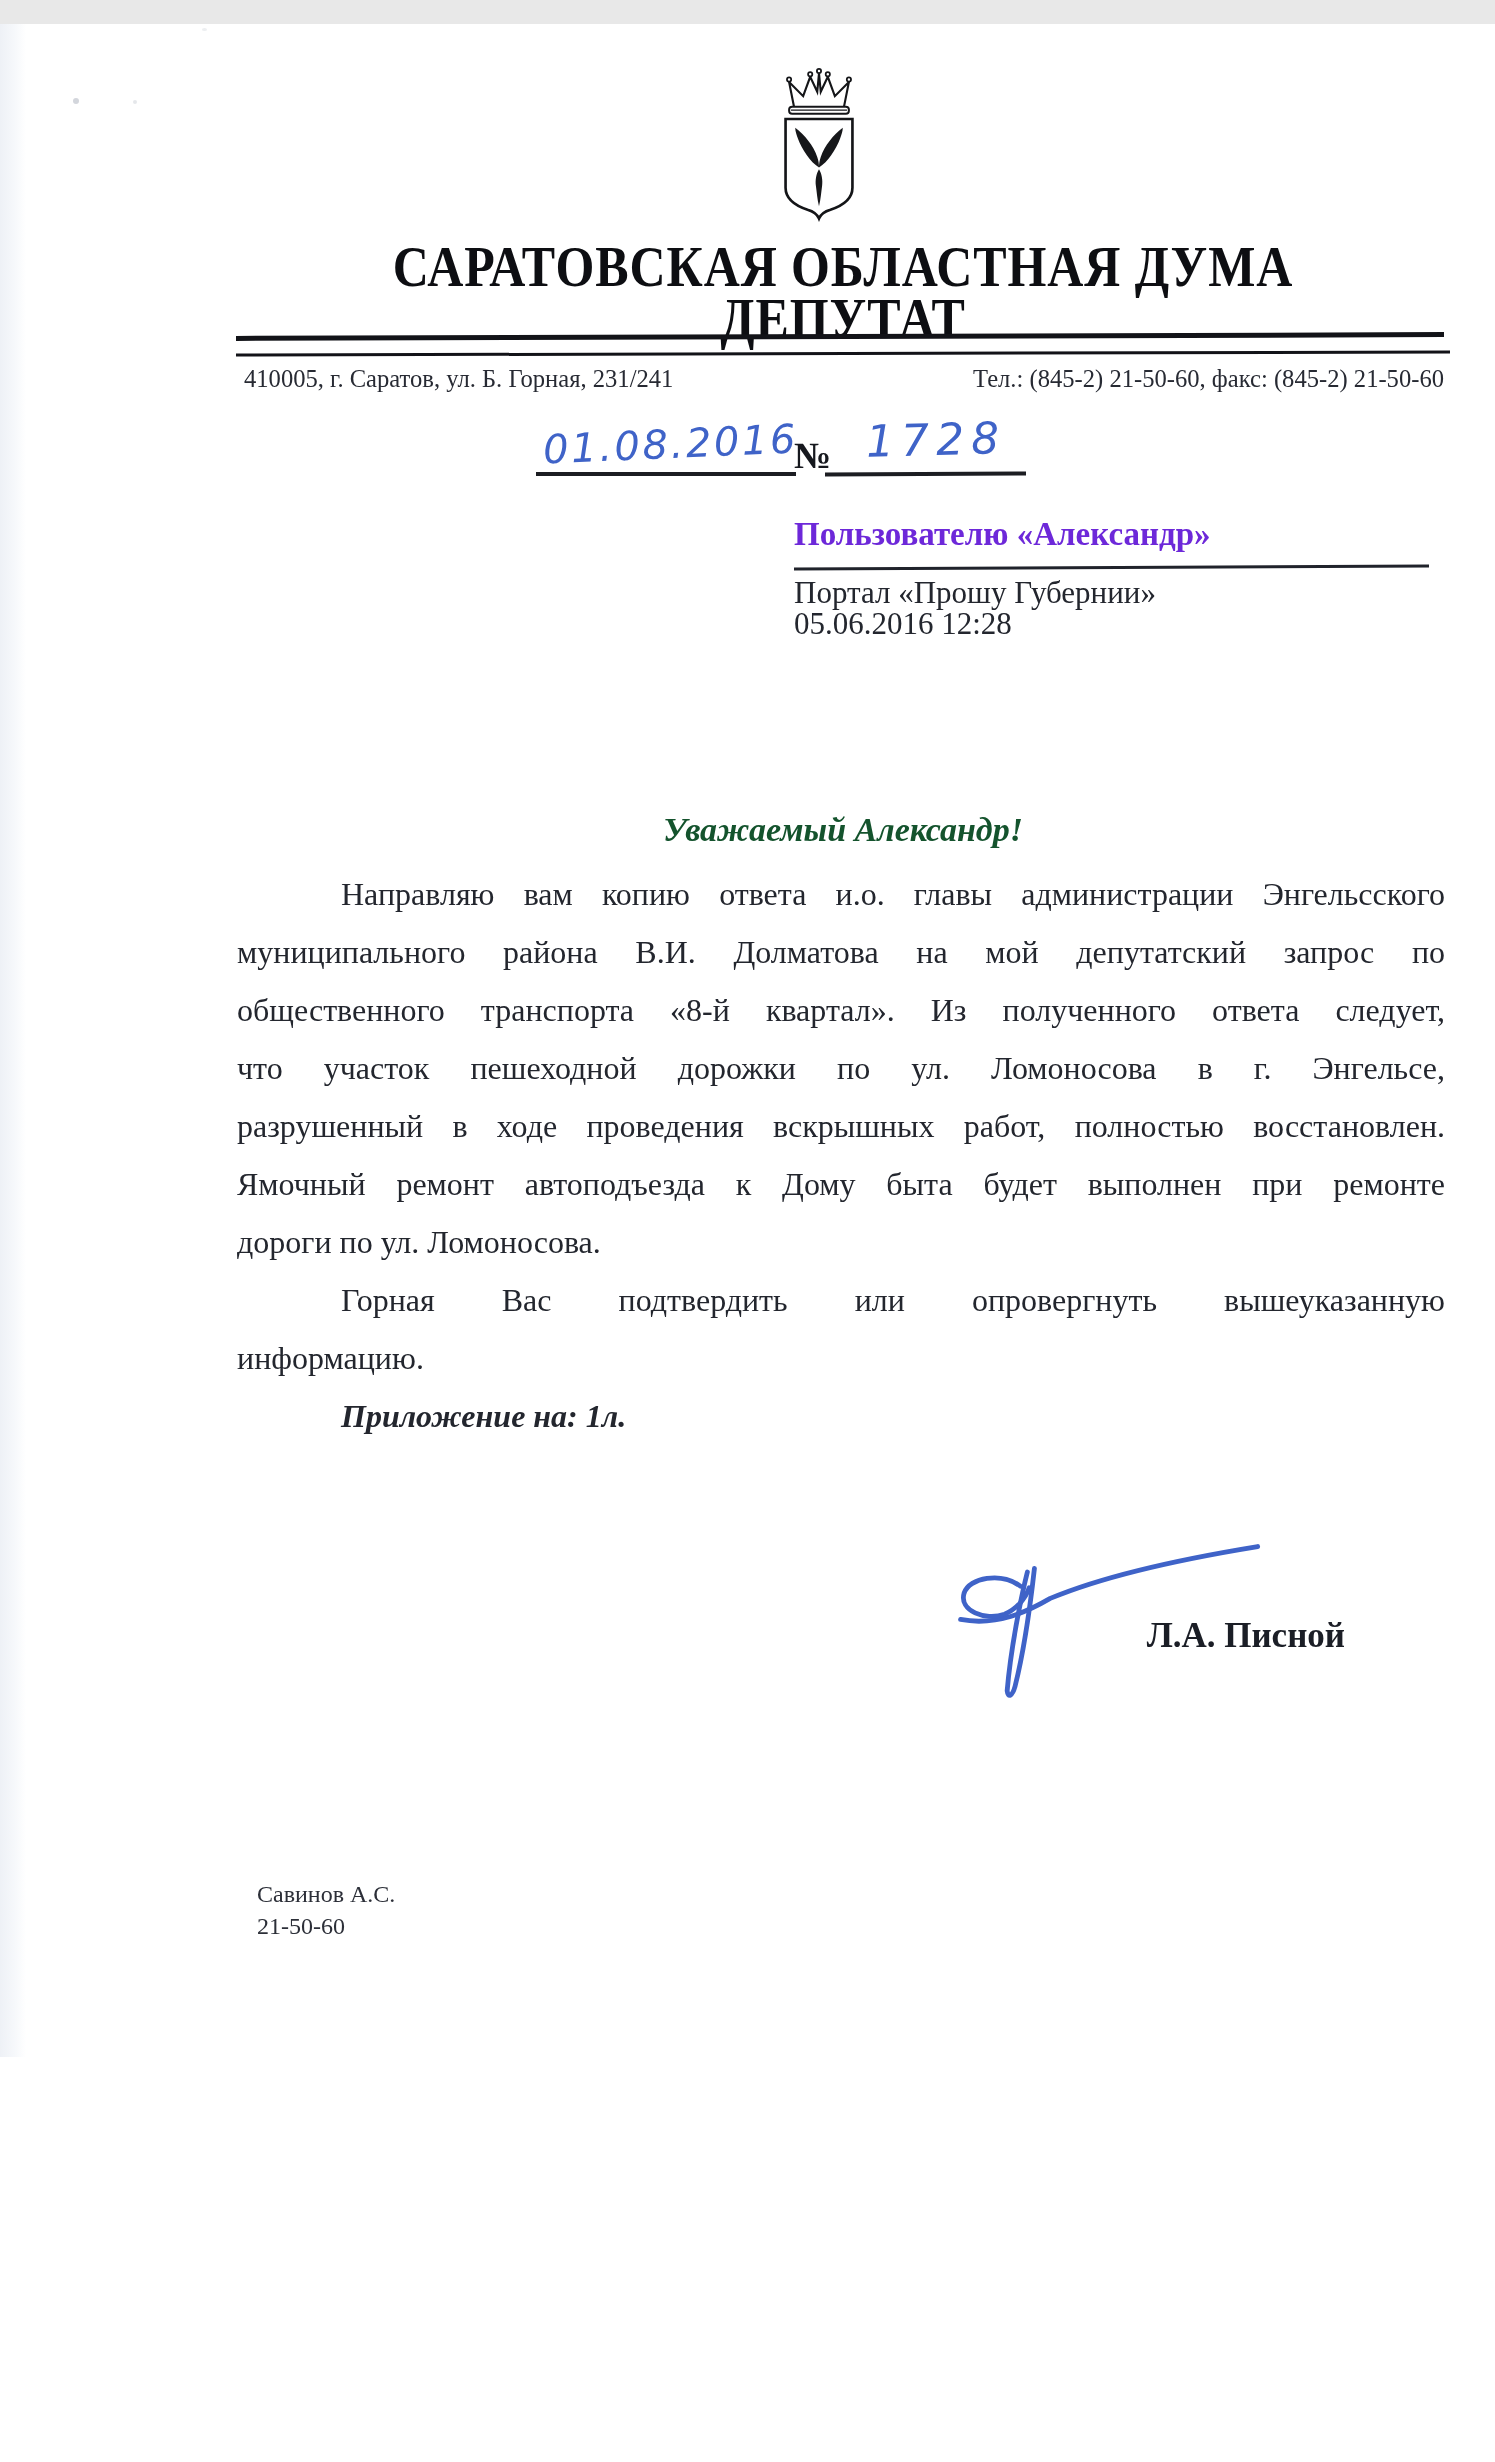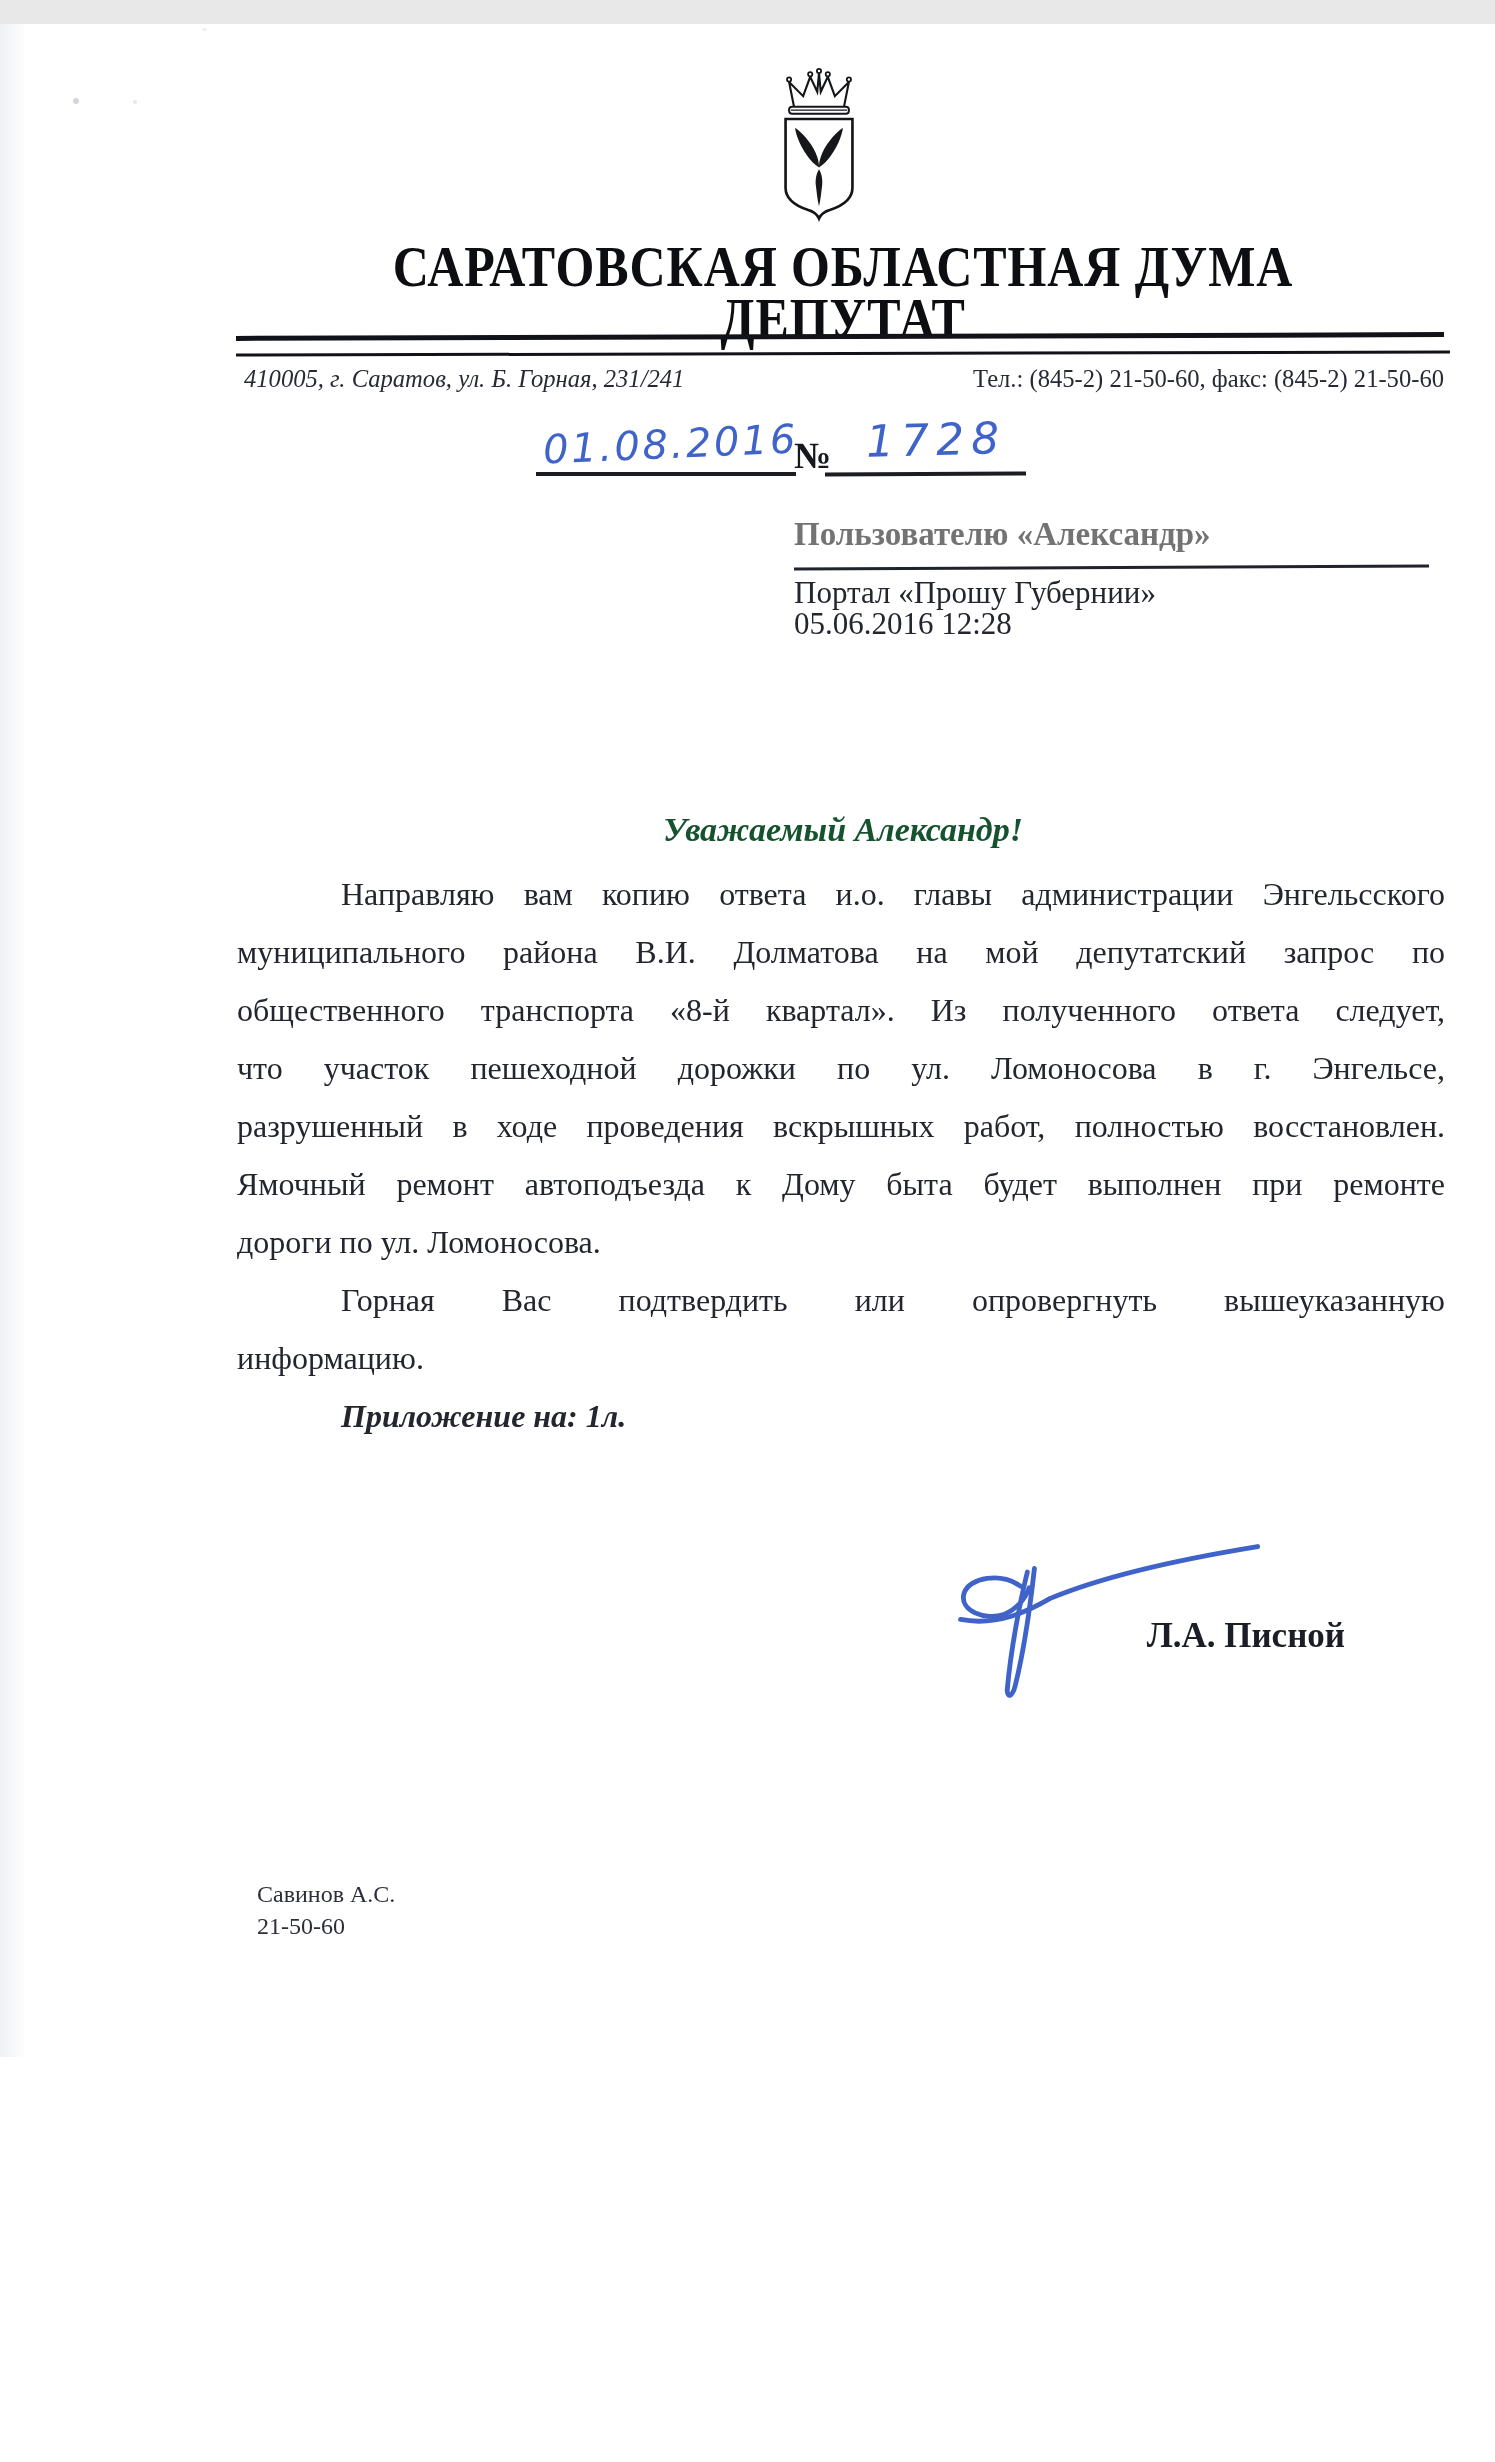--- a/index.html
+++ b/index.html
@@ -36,21 +36,21 @@
     font-weight:bold;color:#0d0e12;font-size:50px;line-height:51px;
     letter-spacing:0.9px;transform:scaleY(1.14);transform-origin:center top;
     white-space:nowrap;
   }
   .org.l1{top:214px;}
   .org.l2{top:266px;}
   .rule{position:absolute;left:236px;background:#121318;}
   .rule.thick{top:310px;width:1208px;height:5.3px;transform:rotate(-0.18deg);}
   .rule.thin{top:328px;width:1214px;height:2.6px;transform:rotate(-0.15deg);}
   .addr{
-    position:absolute;left:244px;top:341px;font-size:24.6px;color:#272a33;white-space:nowrap;font-style:italic;
+    position:absolute;left:244px;top:341px;font-size:24.6px;color:#272a33;white-space:nowrap;
   }
   .phone{
     position:absolute;right:51px;top:341px;font-size:24.6px;color:#272a33;white-space:nowrap;
   }
 
   
   .hw{
     position:absolute;font-family:"DejaVu Sans",sans-serif;font-style:italic;
     color:var(--ink-blue);letter-spacing:2.6px;white-space:nowrap;
   }
@@ -60,21 +60,21 @@
   .uline.u1{left:536px;width:260px;}
   .uline.u2{left:825px;width:201px;transform:rotate(-0.3deg);}
   .numsign{
     position:absolute;left:794px;top:412px;font-size:37px;font-weight:bold;color:#16181e;
     line-height:39px;
   }
 
   
   .rcpt-to{
     position:absolute;left:794px;top:492px;font-size:33px;font-weight:bold;
-    color:#737373;white-space:nowrap;
+    color:#6d28d9;white-space:nowrap;
   }
   .rcpt-rule{
     position:absolute;left:794px;top:542px;width:635px;height:2.6px;background:#20232b;
     transform:rotate(-0.25deg);
   }
   .rcpt-src{
     position:absolute;left:794px;top:551px;font-size:31px;color:#23262e;white-space:nowrap;
   }
   .rcpt-dt{
     position:absolute;left:794px;top:582px;font-size:31px;color:#23262e;white-space:nowrap;

